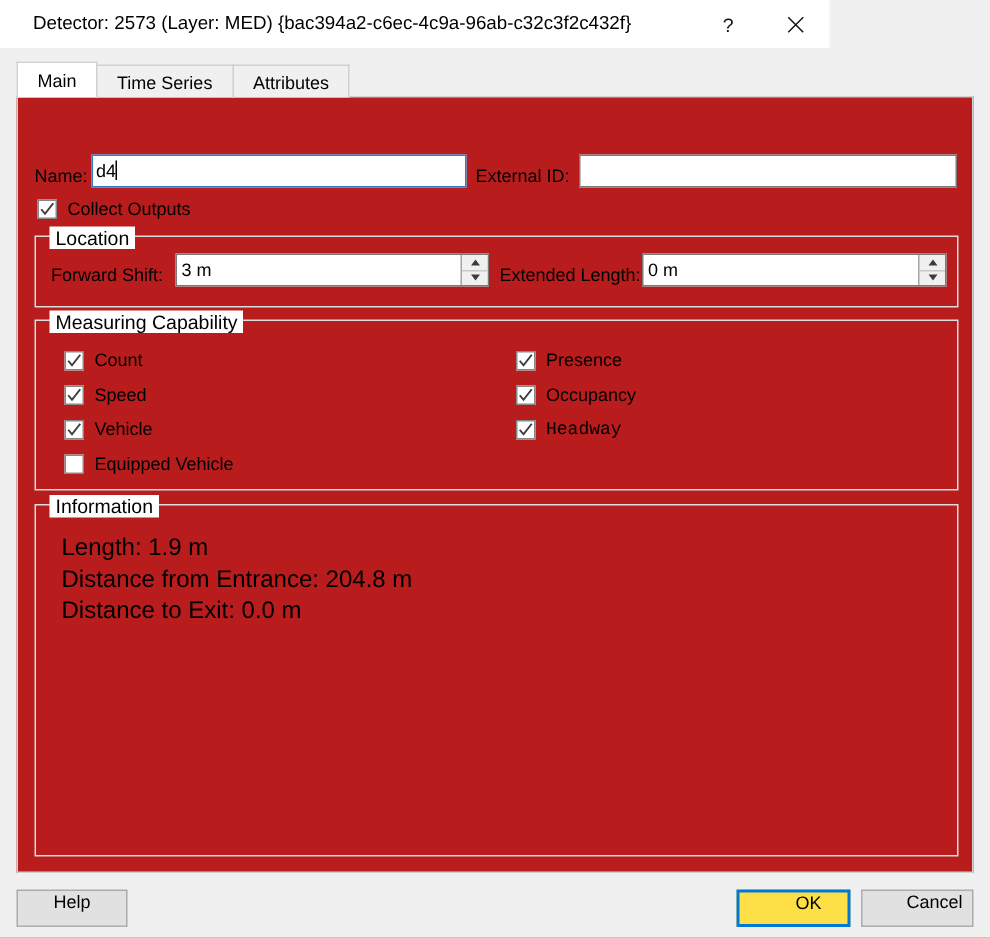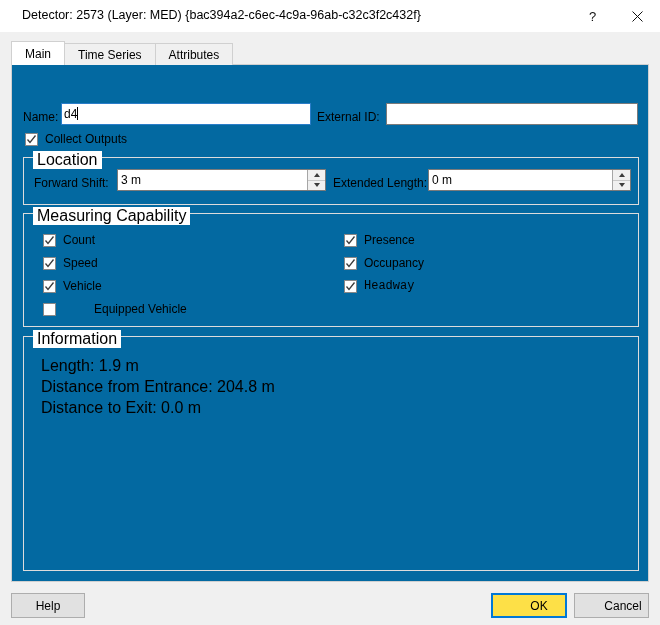--- a/index.html
+++ b/index.html
@@ -14,21 +14,21 @@
     font-size: 12px;
     color: #000000;
     overflow: hidden;
     position: relative;
   }
 
   
   .titlebar {
     position: absolute;
     left: 0; top: 0;
-    width: 660px;
+    width: 553px;
     height: 32px;
     background: #ffffff;
     display: flex;
     align-items: center;
   }
   .title-text {
     position: absolute;
     left: 22px;
     top: 8px;
     font-size: 12.5px;
@@ -95,21 +95,21 @@
     position: relative;
     z-index: 4;
   }
 
   .tabpanel {
     position: absolute;
     left: 11px;
     top: 32px;
     width: 638px;
     height: 518px;
-    background: #0369a1;
+    background: #b91c1c;
     border: 1px solid #d0d0d0;
     box-sizing: border-box;
     padding-left: 36px;
   }
 
   
   .lbl {
     position: absolute;
     font-size: 12px;
     color: #000;
@@ -167,21 +167,21 @@
     border: 1px solid #dcdcdc;
     box-sizing: border-box;
     background: transparent;
   }
   .group > .group-title {
     position: absolute;
     top: -7px;
     left: 9px;
     background: #ffffff;
     padding: 0 4px;
-    font-size: 16px;
+    font-size: 13px;
     color: #000;
     white-space: nowrap;
   }
 
   
   .spinner-wrap {
     position: absolute;
     border: 1px solid #7a7a7a;
     background: #fff;
     box-sizing: border-box;
@@ -235,21 +235,21 @@
   
   .btn {
     position: absolute;
     background: #e1e1e1;
     border: 1px solid #adadad;
     box-sizing: border-box;
     font-family: "Liberation Sans", sans-serif;
     font-size: 12px;
     color: #000;
     display: flex;
-    align-items: center;
+    align-items: flex-start;
     justify-content: center;
     cursor: default;
     height: 25px;
   }
   .btn.default {
     border: 2px solid #0078d7;
     background: #fde047;
     padding-left: 20px;
   }
 </style>
@@ -359,21 +359,21 @@
 
       <div class="cb" style="left:19px; top:65px;">
         <span class="box">
           <svg width="11" height="11" viewBox="0 0 11 11">
             <polyline points="1.5,5.5 4,8.5 9.5,1.5" fill="none" stroke="#3c3c3c" stroke-width="1.3"></polyline>
           </svg>
         </span>
         <span class="txt">Vehicle</span>
       </div>
 
-      <div class="cb" style="left:19px; top:88px;gap:31px;">
+      <div class="cb" style="left:19px; top:88px;">
         <span class="box"></span>
         <span class="txt">Equipped Vehicle</span>
       </div>
 
       <div class="cb" style="left:320px; top:19px;">
         <span class="box">
           <svg width="11" height="11" viewBox="0 0 11 11">
             <polyline points="1.5,5.5 4,8.5 9.5,1.5" fill="none" stroke="#3c3c3c" stroke-width="1.3"></polyline>
           </svg>
         </span>

